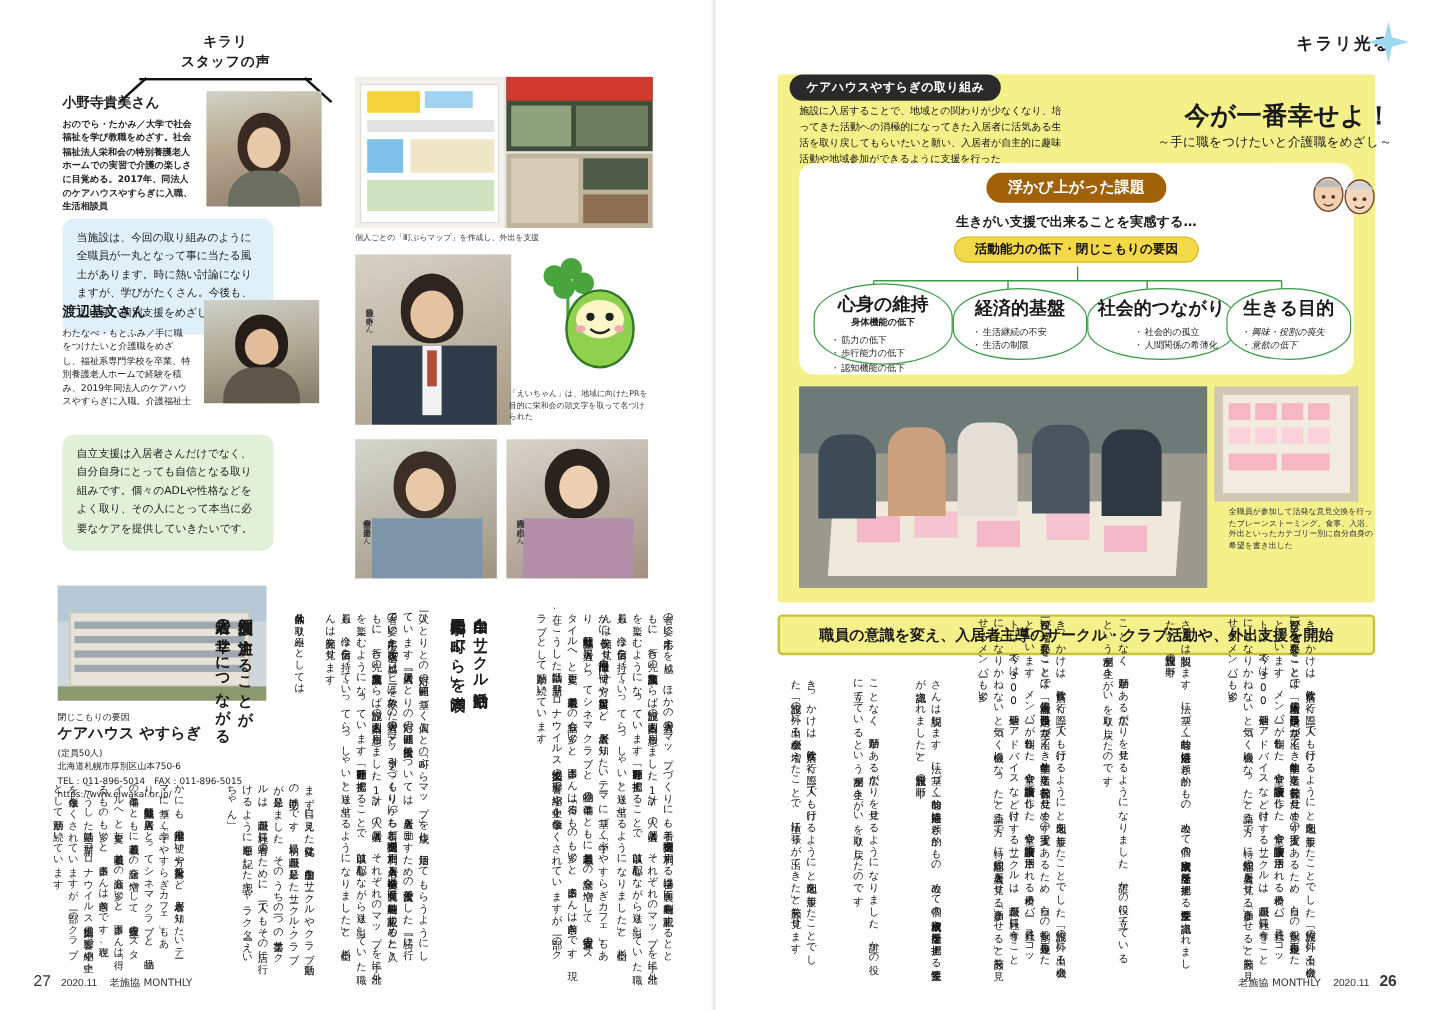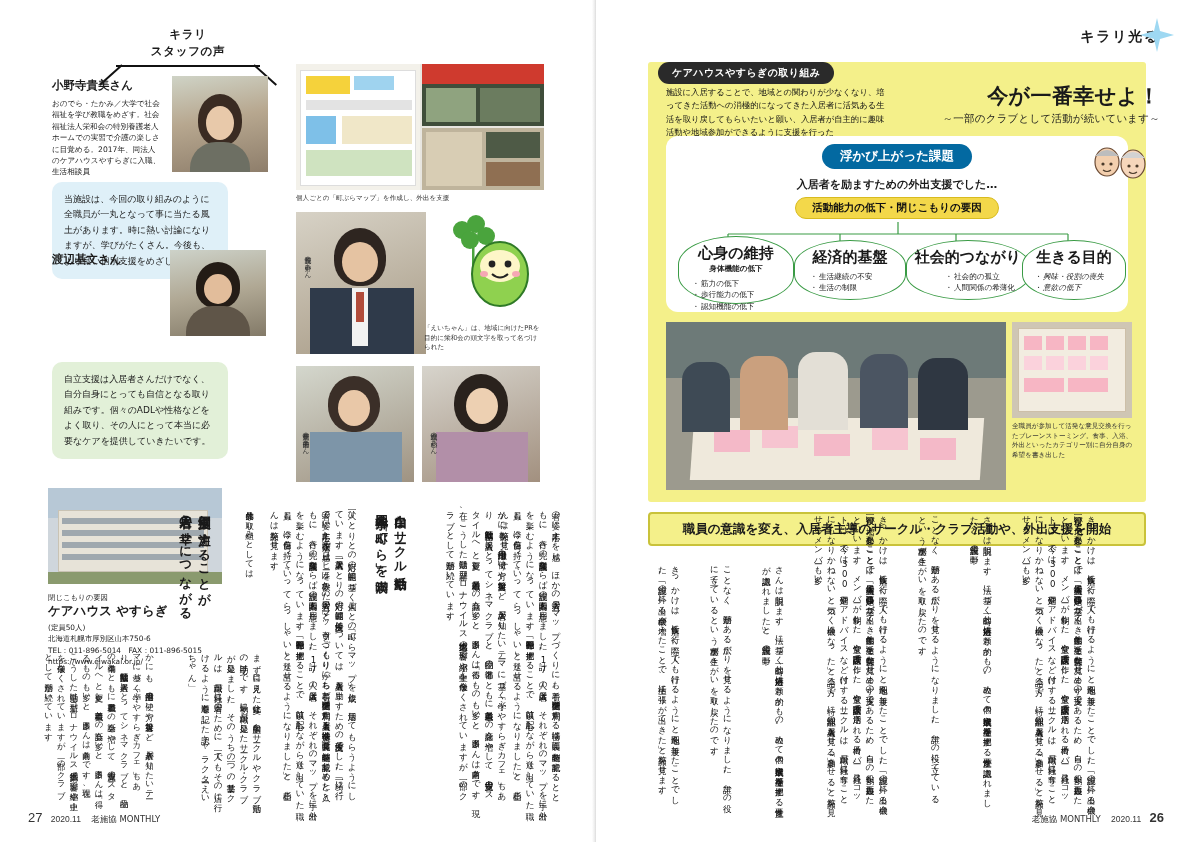--- a/index.html
+++ b/index.html
@@ -64,21 +64,21 @@
       background:#f4f08a; border-radius:3px; }
   .panel-tab { position:absolute; left:62px; top:62px; background:#2a2a2a; color:#fff;
       font-size:10px; font-weight:bold; padding:4px 14px; border-radius:11px; letter-spacing:.04em; }
   .kirari-hikaru { position:absolute; right:32px; top:28px; font-size:14px; font-weight:bold; letter-spacing:.12em; }
   .spark { position:absolute; right:18px; top:18px; width:34px; height:34px; }
   .title-main { position:absolute; right:32px; top:82px; font-size:21px; font-weight:bold; letter-spacing:.02em; }
   .title-sub { position:absolute; right:32px; top:112px; font-size:10.5px; letter-spacing:.02em; }
   .lead { position:absolute; left:70px; top:86px; width:225px; font-size:8.3px; line-height:1.62; color:#111; }
 
   .white-card { position:absolute; background:#ffffff; border-radius:12px; }
-  .grn-pill { display:inline-block; background:#0369a1; color:#fff; font-size:12.5px; font-weight:bold;
+  .grn-pill { display:inline-block; background:#a16207; color:#fff; font-size:12.5px; font-weight:bold;
       padding:4px 18px; border-radius:14px; }
   .ylw-pill { display:inline-block; background:#f3d84a; color:#111; font-size:10.5px; font-weight:bold;
       padding:3px 16px; border-radius:12px; border:1px solid #d8bb1f;}
   .oval { position:absolute; border:1.4px solid #3a9b45; border-radius:50%/42%; background:#fff; }
   .oval .oh { text-align:center; font-size:15px; font-weight:bold; margin-top:7px; }
   .oval ul { margin:4px 0 0 0; padding-left:12px; }
   .oval li { font-size:7.6px; line-height:1.5; list-style:none; position:relative; }
   .oval li:before { content:"・"; position:absolute; left:-9px; }
 
   .bottom-bar { position:absolute; left:52px; top:512px; width:498px; height:34px;
@@ -100,33 +100,34 @@
         <div>キラリ</div>
         <div>スタッフの声</div>
       </div>
       <div class="lineL"></div>
       <div class="lineR"></div>
       <div class="barB"></div>
     </div>
 
     <div class="staff" style="left:52px; top:78px; width:170px;">
       <div class="name jp">小野寺貴美さん</div>
-      <div class="bio jp" style="margin-top:5px; width:110px;">おのでら・たかみ／大学で社会福祉を学び教職をめざす。社会福祉法人栄和会の特別養護老人ホームでの実習で介護の楽しさに目覚める。2017年、同法人のケアハウスやすらぎに入職、生活相談員</div>
+      <div class="bio jp" style="margin-top:5px; width:110px;font-weight:bold;">おのでら・たかみ／大学で社会福祉を学び教職をめざす。社会福祉法人栄和会の特別養護老人ホームでの実習で介護の楽しさに目覚める。2017年、同法人のケアハウスやすらぎに入職、生活相談員</div>
     </div>
     <div class="photo" style="left:172px; top:76px; width:96px; height:96px;
         background:linear-gradient(170deg,#cfd3c6 0%,#b7a78f 45%,#8e7e6b 100%);">
       <div style="position:absolute;left:26px;top:18px;width:44px;height:52px;border-radius:50% 50% 45% 45%;background:#3a2b22;"></div>
       <div style="position:absolute;left:34px;top:30px;width:28px;height:34px;border-radius:50%;background:#e8c9aa;"></div>
       <div style="position:absolute;left:18px;top:66px;width:60px;height:32px;border-radius:26px 26px 0 0;background:#6d6f63;"></div>
     </div>
 
     <div class="bubble jp" style="left:52px; top:182px; width:176px;">当施設は、今回の取り組みのように全職員が一丸となって事に当たる風土があります。時に熱い討論になりますが、学びがたくさん。今後も、より良い個別支援をめざします。</div>
 
     <div class="staff" style="left:52px; top:252px; width:170px;">
       <div class="name jp">渡辺基文さん</div>
+      <div class="bio jp" style="margin-top:5px; width:108px;">わたなべ・もとふみ／手に職をつけたいと介護職をめざし、福祉系専門学校を卒業、特別養護老人ホームで経験を積み、2019年同法人のケアハウスやすらぎに入職。介護福祉士</div>
     </div>
     <div class="photo" style="left:170px; top:250px; width:96px; height:86px;
         background:linear-gradient(170deg,#cdd2c9 0%,#b0a894 50%,#837a68 100%);">
       <div style="position:absolute;left:26px;top:12px;width:44px;height:46px;border-radius:50% 50% 42% 42%;background:#241c16;"></div>
       <div style="position:absolute;left:34px;top:24px;width:28px;height:30px;border-radius:50%;background:#e2bd9b;"></div>
       <div style="position:absolute;left:16px;top:56px;width:64px;height:32px;border-radius:26px 26px 0 0;background:#5f5548;"></div>
     </div>
 
     <div class="bubble green jp" style="left:52px; top:362px; width:176px;">自立支援は入居者さんだけでなく、自分自身にとっても自信となる取り組みです。個々のADLや性格などをよく取り、その人にとって本当に必要なケアを提供していきたいです。</div>
 
@@ -260,28 +261,28 @@
 
     <div class="yellow-panel"></div>
 
     <div class="kirari-hikaru jp">キラリ光る</div>
     <svg class="spark" viewBox="0 0 34 34">
       <path d="M17 0 L20 13 L34 17 L20 21 L17 34 L14 21 L0 17 L14 13 Z" fill="#9ed8f2"></path>
     </svg>
 
     <div class="panel-tab jp">ケアハウスやすらぎの取り組み</div>
     <div class="title-main jp">今が一番幸せよ！</div>
-    <div class="title-sub jp">～一部のクラブとして活動が続いています～</div>
+    <div class="title-sub jp">～手に職をつけたいと介護職をめざし～</div>
     <div class="lead jp">施設に入居することで、地域との関わりが少なくなり、培ってきた活動への消極的になってきた入居者に活気ある生活を取り戻してもらいたいと願い、入居者が自主的に趣味活動や地域参加ができるように支援を行った</div>
 
     <div class="white-card" style="left:70px; top:136px; width:462px; height:176px;">
       <div style="text-align:center; margin-top:8px;">
         <span class="grn-pill jp">浮かび上がった課題</span>
       </div>
-      <div class="jp" style="text-align:center; font-size:11px; font-weight:bold; margin-top:8px;">入居者を励ますための外出支援でした…</div>
+      <div class="jp" style="text-align:center; font-size:11px; font-weight:bold; margin-top:8px;">生きがい支援で出来ることを実感する…</div>
       <div style="text-align:center; margin-top:5px;text-decoration:underline;">
         <span class="ylw-pill jp">活動能力の低下・閉じこもりの要因</span>
       </div>
 
       <svg style="position:absolute;left:22px;top:86px;width:420px;height:20px;">
         <path d="M210 0 L210 6 M40 12 L380 12 M40 12 L40 20 M152 12 L152 20 M268 12 L268 20 M380 12 L380 20 M210 6 L210 12" stroke="#3a9b45" stroke-width="1.2" fill="none"></path>
       </svg>
 
       <div class="oval" style="left:12px; top:100px; width:116px; height:68px;">
         <div class="oh jp">心身の維持</div>
@@ -355,21 +356,21 @@
       <div style="position:absolute;left:34px;top:14px;width:18px;height:14px;background:#f7b6c4;"></div>
       <div style="position:absolute;left:56px;top:14px;width:18px;height:14px;background:#f7b6c4;"></div>
       <div style="position:absolute;left:78px;top:14px;width:18px;height:14px;background:#f7b6c4;"></div>
       <div style="position:absolute;left:12px;top:34px;width:18px;height:14px;background:#fbd2dc;"></div>
       <div style="position:absolute;left:34px;top:34px;width:18px;height:14px;background:#fbd2dc;"></div>
       <div style="position:absolute;left:56px;top:34px;width:18px;height:14px;background:#fbd2dc;"></div>
       <div style="position:absolute;left:78px;top:34px;width:18px;height:14px;background:#fbd2dc;"></div>
       <div style="position:absolute;left:12px;top:56px;width:40px;height:14px;background:#f7b6c4;"></div>
       <div style="position:absolute;left:56px;top:56px;width:40px;height:14px;background:#f7b6c4;"></div>
     </div>
-    <div class="cap jp" style="left:416px; top:422px; width:124px;">全職員が参加して活発な意見交換を行ったブレーンストーミング。食事、入浴、外出といったカテゴリー別に自分自身の希望を書き出した</div>
+    <div class="cap jp" style="left:428px; top:422px; width:124px;">全職員が参加して活発な意見交換を行ったブレーンストーミング。食事、入浴、外出といったカテゴリー別に自分自身の希望を書き出した</div>
 
     <div class="bottom-bar jp">職員の意識を変え、入居者主導のサークル・クラブ活動や、外出支援を開始</div>
 
     <div class="vcol" style="left:60px; top:560px; height:246px; width:46px;">
       <div class="vtext jp vbody" style="height:244px;">きっかけは、飲食店に行く際、一人でも行けるようにと地図を手渡したことでした。「施設の外に出る機会が増えたことで、生活に張りが出てきた」と笑顔を見せます。</div>
     </div>
     <div class="vcol" style="left:112px; top:560px; height:246px; width:46px;">
       <div class="vtext jp vbody" style="height:244px;">ことなく、活動がある広がりを見せるようになりました。誰かの役に立てているという実感が生きがいを取り戻したのです。</div>
     </div>
     <div class="vcol" style="left:164px; top:560px; height:246px; width:46px;">

